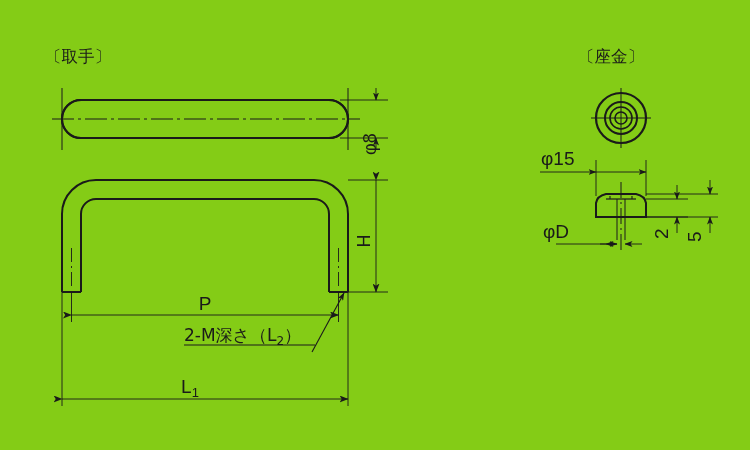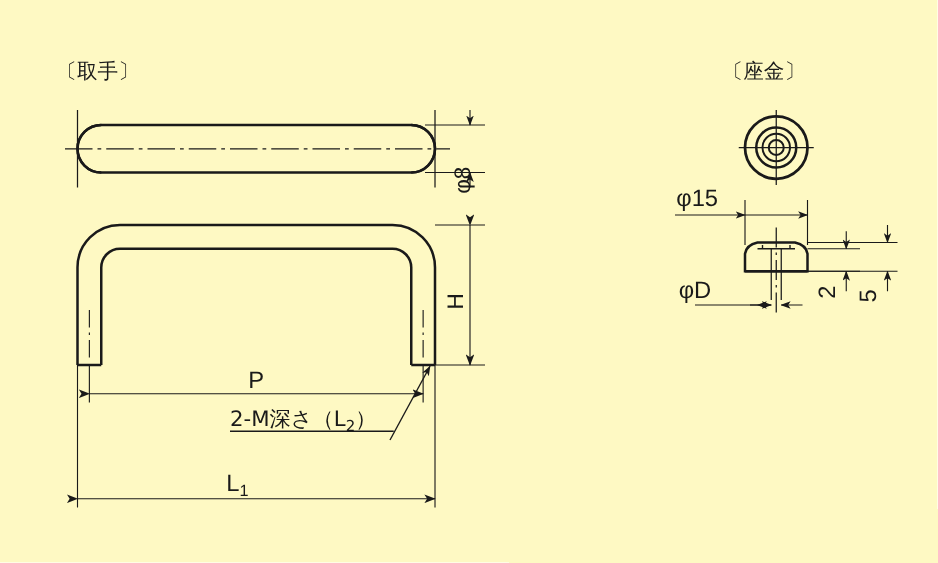--- a/index.html
+++ b/index.html
@@ -7,21 +7,21 @@
     padding: 0;
     background: #ffffff;
   }
   body {
     font-family: "Liberation Sans", sans-serif;
   }
   #sheet {
     position: relative;
     width: 750px;
     height: 450px;
-    background: #fef9c3;
+    background: #84cc16;
     overflow: hidden;
   }
   #sheet svg {
     position: absolute;
     left: 0;
     top: 0;
   }
   .lbl {
     font-family: "Liberation Sans", sans-serif;
     fill: #1a1a1a;

